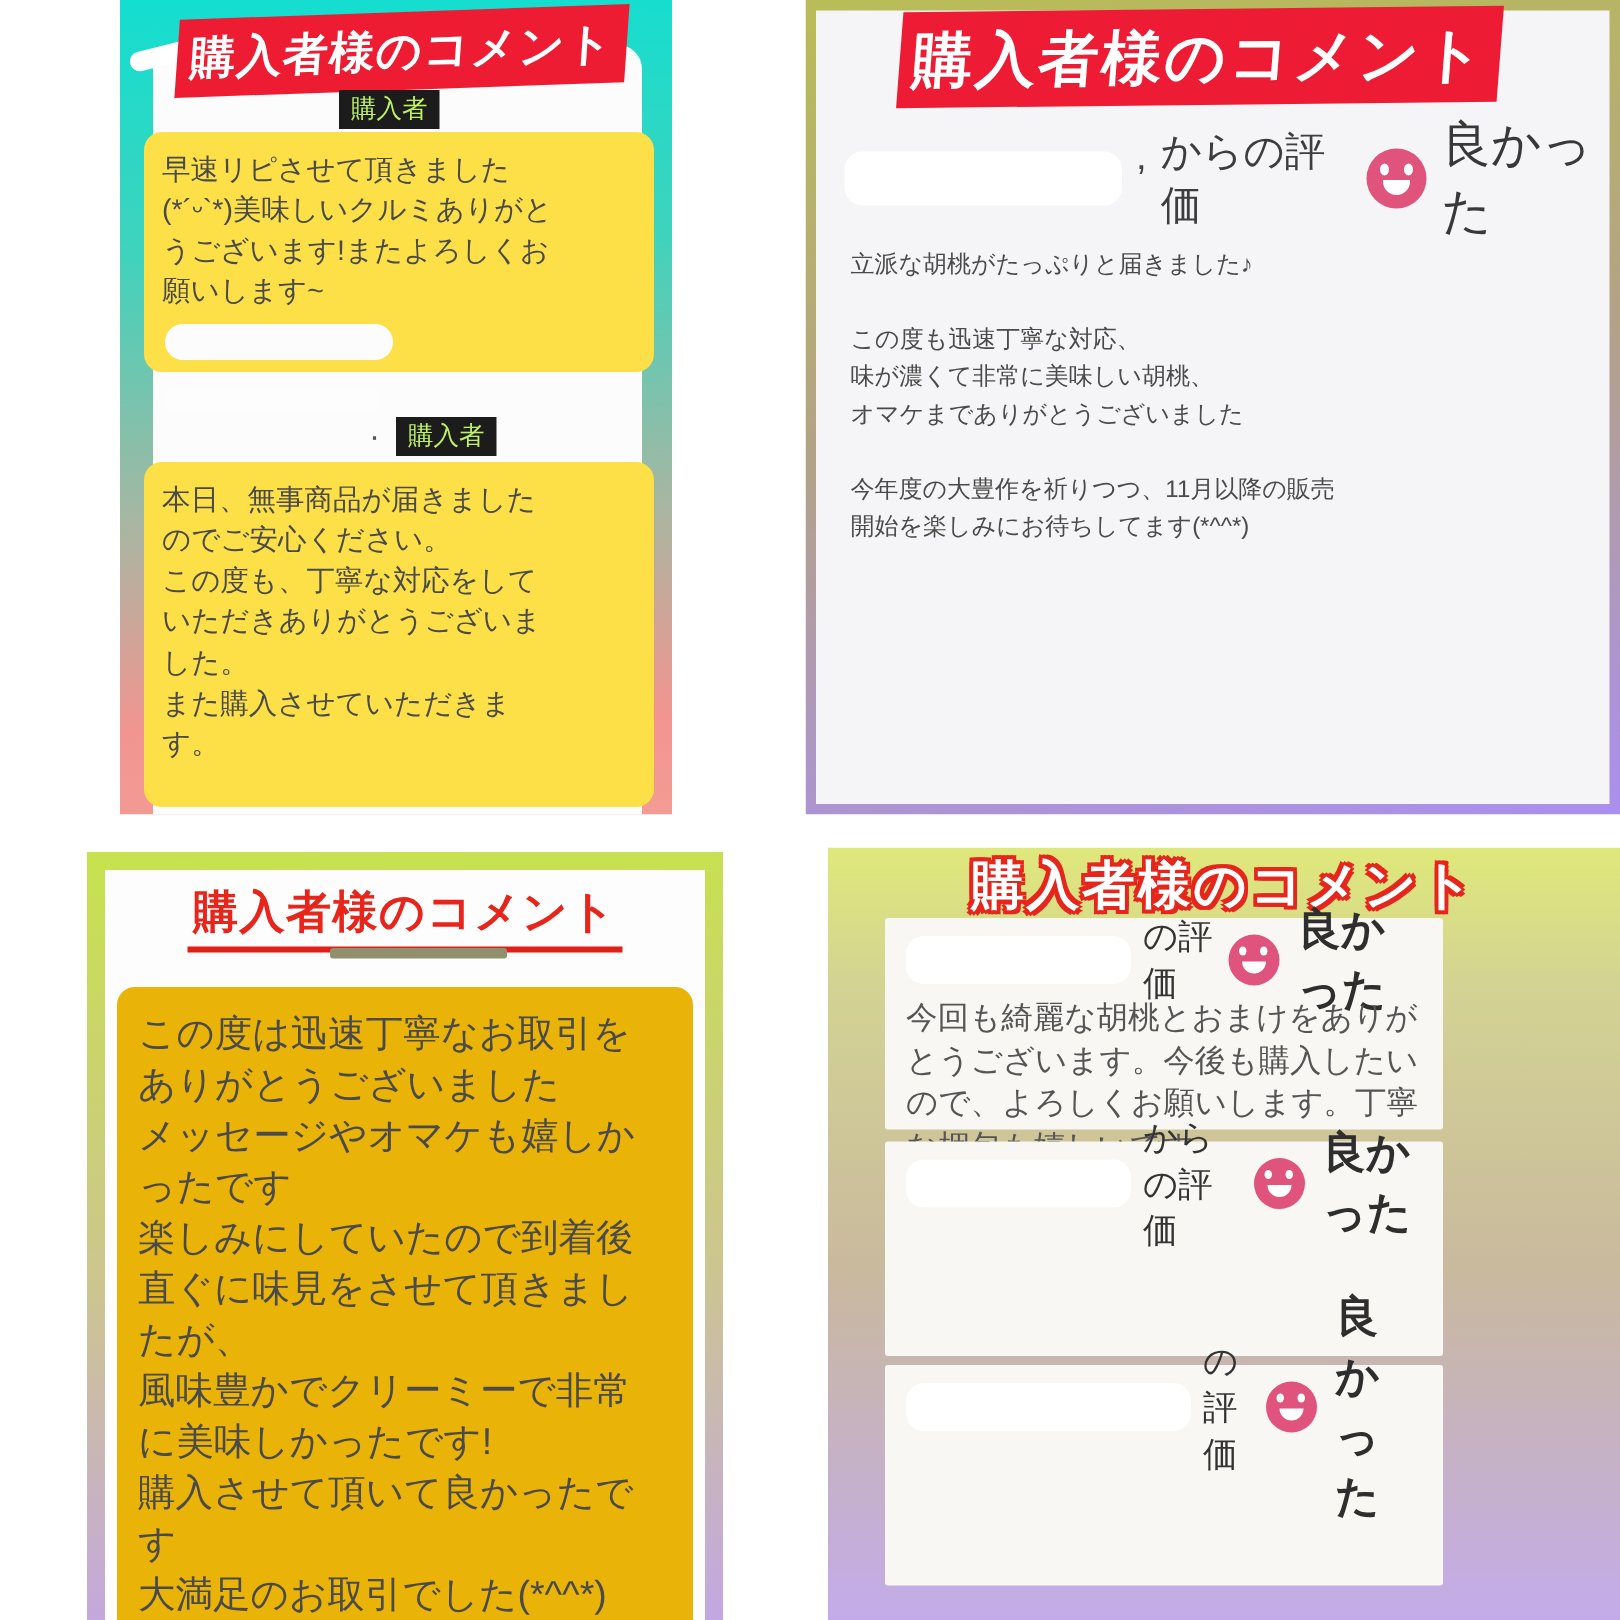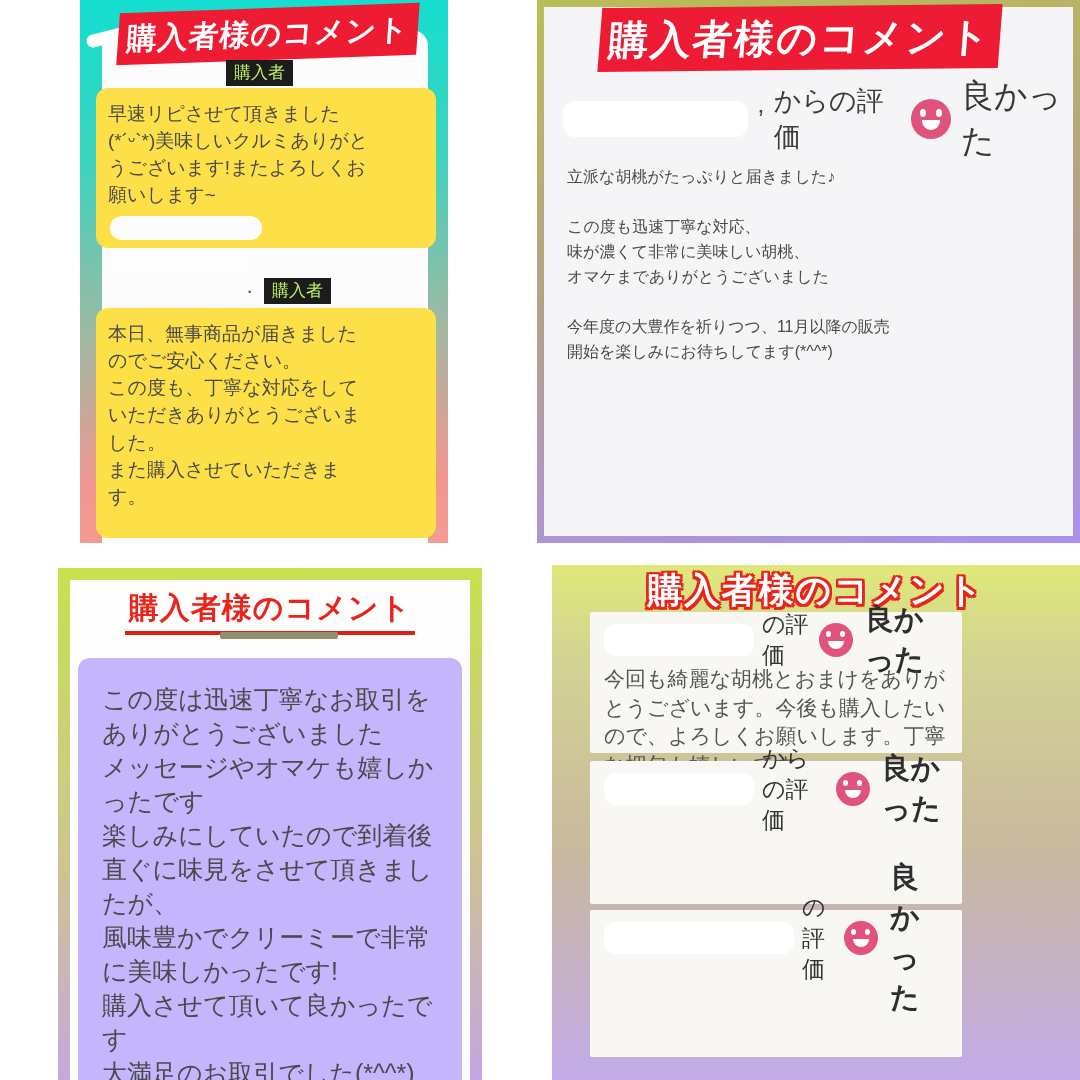--- a/index.html
+++ b/index.html
@@ -64,22 +64,22 @@
   
   .q-bl { left:58px; top:568px; width:424px; height:512px; }
   .bl-frame { position:absolute; inset:0;
     background:linear-gradient(178deg,#c7e24d 0%,#cdc58f 55%,#c2a7e2 100%); }
   .bl-panel { position:absolute; left:12px; right:12px; top:12px; bottom:0; background:#fdfdfd; }
   .bl-header { position:absolute; top:20px; left:0; width:100%; text-align:center; }
   .bl-header span { display:inline-block; color:#e8251b; font-size:30px; font-weight:700;
     letter-spacing:1px; border-bottom:4px solid #e02018; padding:0 4px 2px; }
   .bl-bar { position:absolute; top:64px; left:calc(50% - 50px); width:118px; height:7px;
     background:#90906f; border-radius:2px; }
-  .bl-bubble { left:20px; right:20px; top:90px; bottom:0; background:#c4b5fd;
-    border-radius:12px 12px 0 0; padding:24px; font-size:25px; line-height:1.36; }
+  .bl-bubble { left:20px; right:20px; top:90px; bottom:0; background:#eab308;
+    border-radius:12px 12px 0 0; padding:14px; font-size:25px; line-height:1.36; }
 
   
   .q-br { left:552px; top:565px; width:528px; height:515px; }
   .br-bg { position:absolute; inset:0;
     background:linear-gradient(180deg,#dfe87a 0%,#d3d393 18%,#c9b99e 55%,#c3abe9 100%); }
   .br-header { position:absolute; top:2px; left:0; width:100%; text-align:center;
     font-size:35px; font-weight:800; letter-spacing:2px; color:#ffffff;
     text-shadow:-2.5px -2.5px 0 #e6261d, 2.5px -2.5px 0 #e6261d,
                 -2.5px 2.5px 0 #e6261d, 2.5px 2.5px 0 #e6261d,
                 -2.5px 0 0 #e6261d, 2.5px 0 0 #e6261d,

